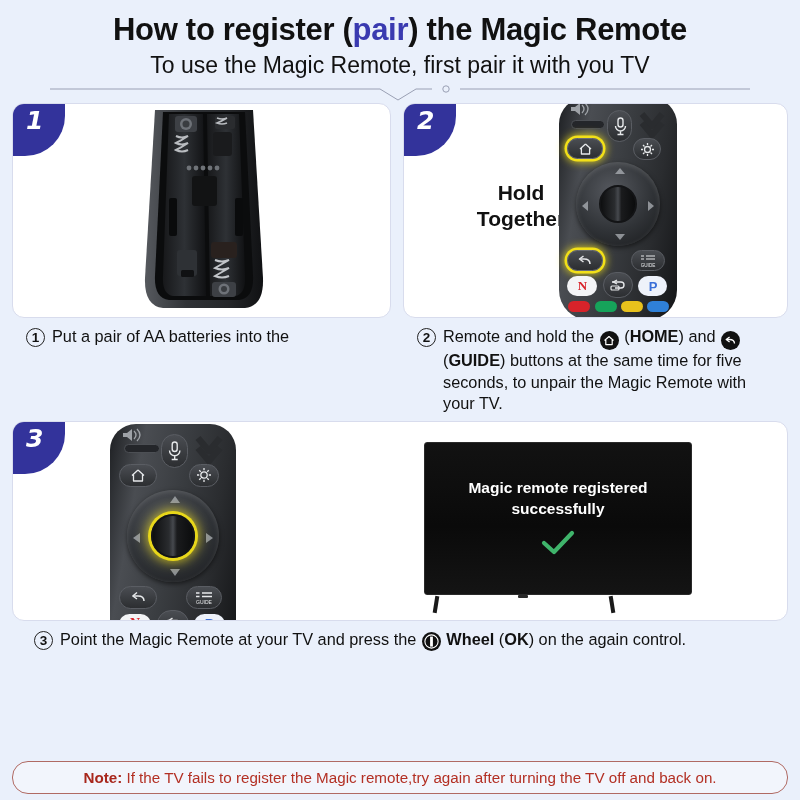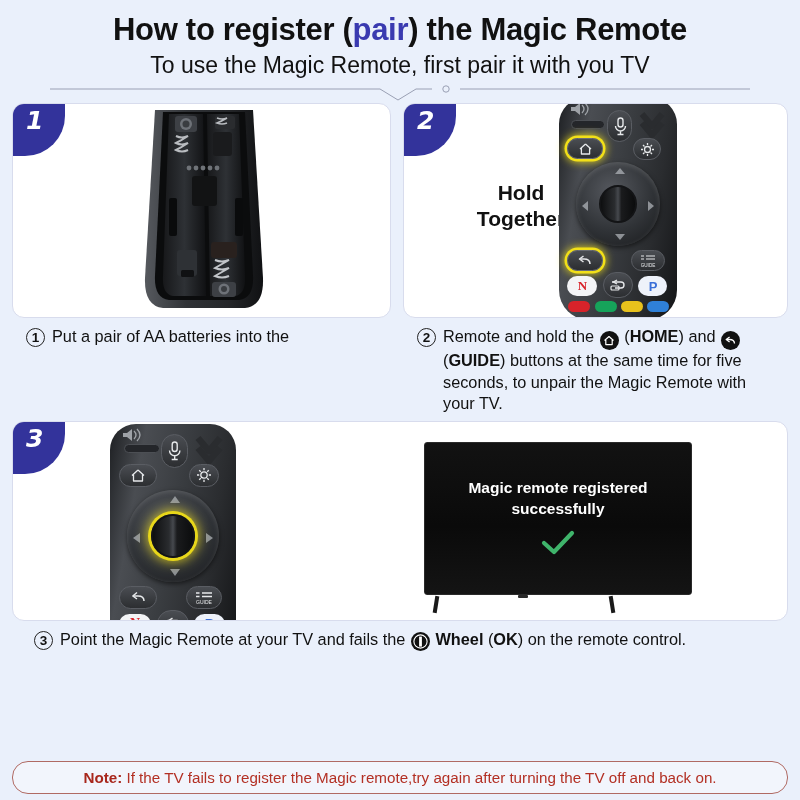--- a/index.html
+++ b/index.html
@@ -394,23 +394,23 @@
           </svg>
         </div>
         <div style="position:absolute;left:130px;top:153px;width:10px;height:3px;background:#2a2a2a;border-radius:1px;"></div>
         <div class="leg" style="left:46px;top:154px;height:17px;transform:rotate(9deg);"></div>
         <div class="leg" style="left:222px;top:154px;height:17px;transform:rotate(-9deg);"></div>
       </div>
     </div>
 
     <div class="caption" style="padding-left:22px;">
       <div class="cnum">3</div>
-      <div class="ctext"><span>Point the Magic Remote at your TV and fails the </span><span class="ico">
+      <div class="ctext"><span>Point the Magic Remote at your TV and press the </span><span class="ico">
             <svg width="15" height="15">
               <circle cx="7.5" cy="7.5" r="6.6" fill="#111" stroke="#fff" stroke-width="1.1"></circle>
               <rect x="6.1" y="2.6" width="2.8" height="10" fill="#fff"></rect>
             </svg>
-          </span><b> Wheel </b><span>(</span><b>OK</b><span>) on the remote control.</span></div>
+          </span><b> Wheel </b><span>(</span><b>OK</b><span>) on the again control.</span></div>
     </div>
   </div>
 
   <div class="note"><b>Note:</b><span> If the TV fails to register the Magic remote,try again after turning the TV off and back on.</span></div>
 </div>
 
 </body></html>

